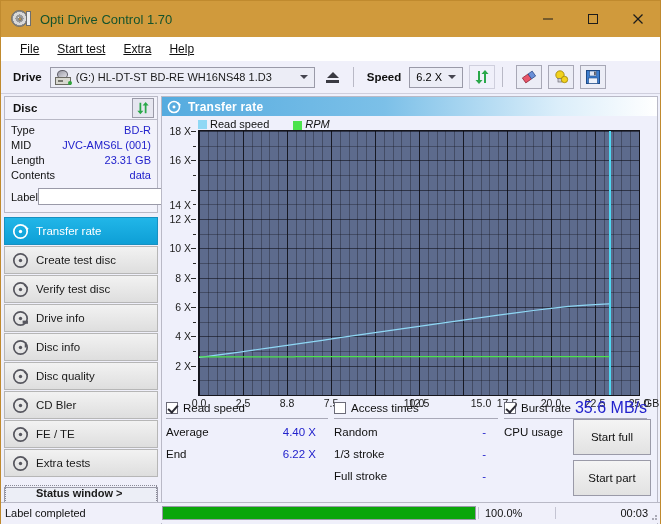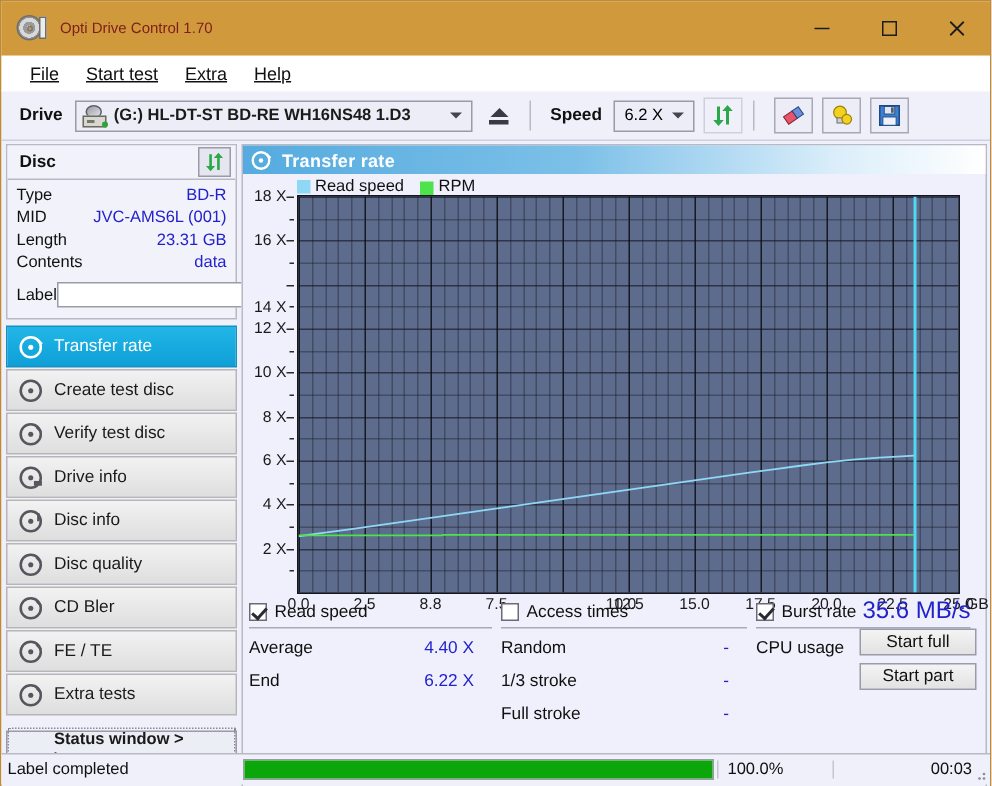--- a/index.html
+++ b/index.html
@@ -31,21 +31,21 @@
     border:1px solid #6e6e6e;box-sizing:border-box;
   }
   .title-icon .disc:after{
     content:"";position:absolute;left:6px;top:6px;width:4px;height:4px;border-radius:50%;
     background:#d09a3c;border:1px solid #777;box-sizing:border-box;
   }
   .title-icon .stick{
     position:absolute;right:0;top:2px;width:5px;height:15px;background:#ececec;
     border:1px solid #6e6e6e;box-sizing:border-box;
   }
-  .title-text{font-size:10px;color:#7f1d1d;font-family:"Liberation Sans",sans-serif;}
+  .title-text{font-size:13px;color:#14532d;font-family:"Liberation Sans",sans-serif;}
   .win-btns{position:absolute;right:0;top:0;height:36px;display:flex;}
   .win-btn{
     width:45px;height:36px;display:flex;align-items:center;justify-content:center;
     color:#1c1c1c;font-size:15px;line-height:1;
   }
   .win-btn svg{display:block;}
 
   
   .menubar{
     height:23px;background:#ffffff;display:flex;align-items:center;
@@ -64,21 +64,21 @@
   .tb-label{font-weight:bold;font-size:11.5px;color:#101010;margin:0 8px 0 6px;}
   .drive-combo{
     width:265px;height:21px;background:#ecedf6;border:1px solid #9a9aa8;
     display:flex;align-items:center;box-sizing:border-box;position:relative;
   }
   .drive-combo .dv-icon{width:17px;height:15px;margin:0 4px 0 4px;position:relative;flex:0 0 auto;}
   .drive-combo .dv-icon .body{position:absolute;left:0;bottom:0;width:16px;height:8px;background:#d8d8d0;border:1px solid #6a6a62;box-sizing:border-box;}
   .drive-combo .dv-icon .body:after{content:"";position:absolute;left:2px;top:2px;width:5px;height:2px;background:#77776f;}
   .drive-combo .dv-icon .disc2{position:absolute;left:2px;top:0;width:11px;height:9px;border-radius:50%;background:linear-gradient(145deg,#9a9aa4,#e3e3ea);border:1px solid #5c5c66;box-sizing:border-box;}
   .drive-combo .dv-icon .grn{position:absolute;right:0;bottom:0;width:4px;height:4px;border-radius:50%;background:#2fa33a;}
-  .drive-text{font-size:11px;color:#1b1b1b;white-space:nowrap;overflow:hidden;font-weight:bold;}
+  .drive-text{font-size:11px;color:#1b1b1b;white-space:nowrap;overflow:hidden;}
   .combo-arrow{
     position:absolute;right:6px;top:50%;margin-top:-2px;width:0;height:0;
     border-left:4px solid transparent;border-right:4px solid transparent;border-top:4px solid #45454f;
   }
   .eject-btn{
     width:24px;height:22px;margin-left:5px;background:#f0f0fa;border:1px solid #f0f0fa;
     display:flex;align-items:center;justify-content:center;
   }
   .eject-btn .tri{width:0;height:0;border-left:6px solid transparent;border-right:6px solid transparent;border-bottom:6px solid #3a3a42;}
   .eject-btn .bar{width:13px;height:3px;background:#3a3a42;margin-top:2px;}
@@ -148,21 +148,21 @@
     height:19px;display:flex;align-items:center;
     background:linear-gradient(to right,#55abdf 0%, #7cc0e8 45%, #dbeefa 80%, #ffffff 100%);
     padding-left:5px;
   }
   .chart-head .ch-icon{width:14px;height:14px;margin-right:7px;position:relative;flex:0 0 auto;}
   .chart-head .t{font-size:12px;font-weight:bold;color:#ffffff;letter-spacing:.2px;}
 
   .plotwrap{position:relative;height:293px;}
   .legend{position:absolute;left:36px;top:2px;display:flex;align-items:center;font-size:11px;color:#101010;z-index:4;}
   .legend .sw{width:9px;height:9px;margin-right:3px;display:inline-block;}
-  .legend .g2{margin-left:11px;display:flex;align-items:flex-end;}
+  .legend .g2{margin-left:24px;display:flex;align-items:flex-end;font-style:italic;}
 
   .plot{
     position:absolute;left:36px;top:14px;width:442px;height:266px;
     background:#5d6b8d;border:1px solid #15151c;box-sizing:border-box;
     overflow:hidden;
   }
   .gridv,.gridh{position:absolute;background:rgba(20,20,28,.35);}
   .gridv{width:1px;top:0;bottom:0;}
   .gridh{height:1px;left:0;right:0;}
   .gridv.major{background:rgba(10,10,16,.85);}
@@ -193,21 +193,21 @@
     border:solid #2a2a33;border-width:0 2px 2px 0;transform:rotate(42deg);
   }
   .chk-lbl{font-size:11.5px;color:#101010;}
   .chk-val{margin-left:auto;font-size:16px;color:#2222cc;padding-right:6px;}
   .hr{height:1px;background:#a9a9b8;margin:2px 6px 2px 0;}
   .srow{display:flex;align-items:center;height:22px;}
   .srow .k{font-size:11.5px;color:#101010;}
   .srow .v{margin-left:auto;font-size:11.5px;color:#2222cc;padding-right:18px;}
   .srow .v.dash{color:#2222cc;}
   .btn{
-    width:78px;height:18px;background:linear-gradient(#f4f4f4,#e2e2e2);
+    width:78px;height:36px;background:linear-gradient(#f4f4f4,#e2e2e2);
     border:1px solid #9a9aa8;font-size:11.5px;color:#101010;
     display:flex;align-items:center;justify-content:center;box-sizing:border-box;
   }
   .btncol{position:absolute;right:2px;top:20px;}
   .btncol .btn{margin-bottom:5px;}
 
   
   .statusbar{
     position:absolute;left:0;right:0;bottom:0;height:20px;
     border-top:1px solid #b9b9c6;background:#f0f0fa;display:flex;align-items:center;
@@ -588,21 +588,21 @@
               <div class="marker" style="left: 410.3px; background: rgb(79, 216, 242);"></div>
             </div>
 
           <div class="xlabels" id="xlabels">
               <div class="xlab" style="left: 37px;">0.0</div>
               <div class="xlab" style="left: 81px;">2.5</div>
               <div class="xlab" style="left: 125px;">8.8</div>
               <div class="xlab" style="left: 169px;">7.5</div>
               <div class="xlab" style="left: 213px; margin-left: 39px;">10.0</div>
               <div class="xlab" style="left: 257px;">12.5</div>
-              <div class="xlab" style="left: 301px;">15.0</div>
+              <div class="xlab" style="left: 319px;">15.0</div>
               <div class="xlab" style="left: 345px;">17.5</div>
               <div class="xlab" style="left: 389px;">20.0</div>
               <div class="xlab" style="left: 433px;">22.5</div>
               <div class="xlab" style="left: 477px;">25.0</div>
             </div>
           <div class="xunit">GB</div>
         </div>
 
         <div class="stats">
           <div class="stat-cols">

